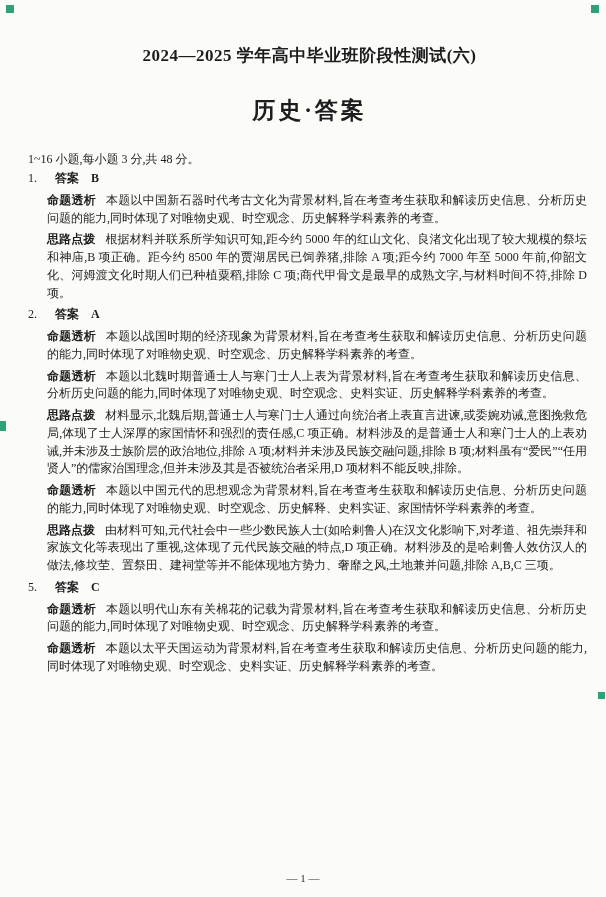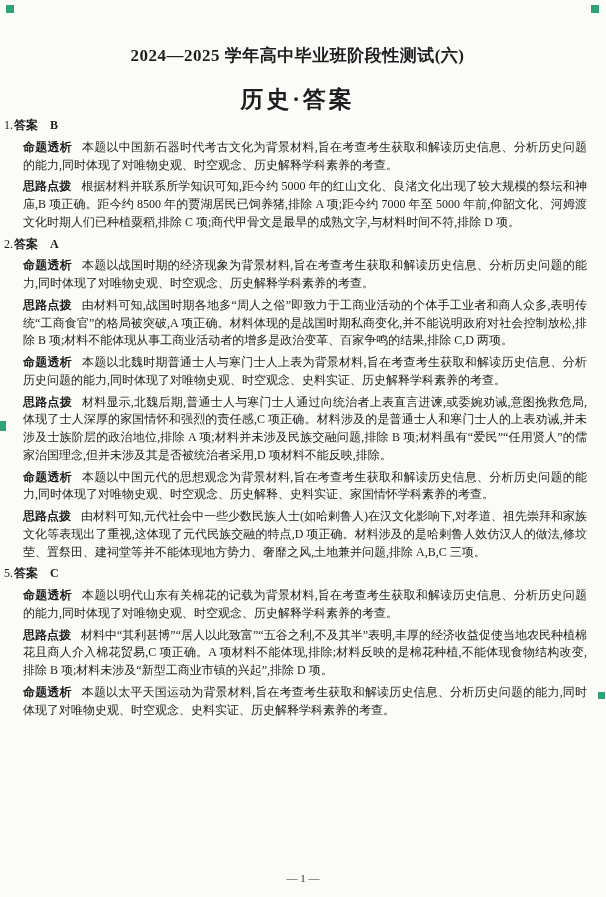--- a/index.html
+++ b/index.html
@@ -5,95 +5,94 @@
   html, body { margin: 0; padding: 0; }
   body {
     width: 606px;
     height: 897px;
     background: #fbfbf7;
     font-family: "Liberation Serif", "DejaVu Serif", serif;
     color: #1d1d1f;
     position: relative;
     overflow: hidden;
   }
-  .page { padding: 44px 15px 0 4px; }
+  .page { padding: 44px 15px 0 28px; }
   .doc-title {
     text-align: center;
     font-size: 17px;
     font-weight: 700;
     letter-spacing: 0.5px;
   }
   .doc-subtitle {
     text-align: center;
     font-size: 23px;
     font-weight: 700;
-    margin-top: 17px;
+    margin-top: 28px;
     letter-spacing: 3px;
   }
   .intro {
     font-size: 12px;
     margin-top: 24px;
     line-height: 1.5;
   }
   .questions { margin-top: 2px; }
   .question {
     font-size: 12px;
     line-height: 1.48;
     padding-left: 15px;
   }
   .q-answer-line { margin-left: -15px; }
   .q-num { font-weight: 400; }
   .q-label { font-weight: 700; }
-  .q-answer-line .q-label { margin-left: 1px; }
+  .q-answer-line .q-label { margin-left: 18px; }
   .q-answer { font-weight: 700; margin-left: 12px; }
   .q-para { margin: 4px; text-align: justify; }
   .q-para .q-label { margin-right: 10px; }
   .footer {
     position: absolute;
     left: 0; right: 0;
     bottom: 13px;
     text-align: center;
     font-size: 11px;
     color: #333;
   }
   .reg-mark { position: absolute; }
 </style>
 </head>
 <body>
 
 <div class="page">
   <div class="doc-title">2024—2025 学年高中毕业班阶段性测试(六)</div>
   <div class="doc-subtitle">历史·答案</div>
+  <div class="intro">1~16 小题,每小题 3 分,共 48 分。</div>
   <div class="questions">
   <div class="question">
     <div class="q-answer-line"><span class="q-num">1.</span><span class="q-label">答案</span><span class="q-answer">B</span></div>
     <p class="q-para"><span class="q-label">命题透析</span><span>本题以中国新石器时代考古文化为背景材料,旨在考查考生获取和解读历史信息、分析历史问题的能力,同时体现了对唯物史观、时空观念、历史解释学科素养的考查。</span></p>
     <p class="q-para"><span class="q-label">思路点拨</span><span>根据材料并联系所学知识可知,距今约 5000 年的红山文化、良渚文化出现了较大规模的祭坛和神庙,B 项正确。距今约 8500 年的贾湖居民已饲养猪,排除 A 项;距今约 7000 年至 5000 年前,仰韶文化、河姆渡文化时期人们已种植粟稻,排除 C 项;商代甲骨文是最早的成熟文字,与材料时间不符,排除 D 项。</span></p>
   </div>
 
   <div class="question">
     <div class="q-answer-line"><span class="q-num">2.</span><span class="q-label">答案</span><span class="q-answer">A</span></div>
     <p class="q-para"><span class="q-label">命题透析</span><span>本题以战国时期的经济现象为背景材料,旨在考查考生获取和解读历史信息、分析历史问题的能力,同时体现了对唯物史观、时空观念、历史解释学科素养的考查。</span></p>
-    <p class="q-para"><span class="q-label">思路点拨</span><span>由材料可知,战国时期各地多“周人之俗”即致力于工商业活动的个体手工业者和商人众多,表明传统“工商食官”的格局被突破,A 项正确。材料体现的是战国时期私商变化,并不能说明政府对社会控制放松,排除 B 项;材料不能体现从事工商业活动者的增多是政治变革、百家争鸣的结果,排除 C,D 两项。</span></p>
   </div>
 
   <div class="question">
     <p class="q-para"><span class="q-label">命题透析</span><span>本题以北魏时期普通士人与寒门士人上表为背景材料,旨在考查考生获取和解读历史信息、分析历史问题的能力,同时体现了对唯物史观、时空观念、史料实证、历史解释学科素养的考查。</span></p>
     <p class="q-para"><span class="q-label">思路点拨</span><span>材料显示,北魏后期,普通士人与寒门士人通过向统治者上表直言进谏,或委婉劝诫,意图挽救危局,体现了士人深厚的家国情怀和强烈的责任感,C 项正确。材料涉及的是普通士人和寒门士人的上表劝诫,并未涉及士族阶层的政治地位,排除 A 项;材料并未涉及民族交融问题,排除 B 项;材料虽有“爱民”“任用贤人”的儒家治国理念,但并未涉及其是否被统治者采用,D 项材料不能反映,排除。</span></p>
   </div>
 
   <div class="question">
     <p class="q-para"><span class="q-label">命题透析</span><span>本题以中国元代的思想观念为背景材料,旨在考查考生获取和解读历史信息、分析历史问题的能力,同时体现了对唯物史观、时空观念、历史解释、史料实证、家国情怀学科素养的考查。</span></p>
     <p class="q-para"><span class="q-label">思路点拨</span><span>由材料可知,元代社会中一些少数民族人士(如哈剌鲁人)在汉文化影响下,对孝道、祖先崇拜和家族文化等表现出了重视,这体现了元代民族交融的特点,D 项正确。材料涉及的是哈剌鲁人效仿汉人的做法,修坟茔、置祭田、建祠堂等并不能体现地方势力、奢靡之风,土地兼并问题,排除 A,B,C 三项。</span></p>
   </div>
 
   <div class="question">
     <div class="q-answer-line"><span class="q-num">5.</span><span class="q-label">答案</span><span class="q-answer">C</span></div>
     <p class="q-para"><span class="q-label">命题透析</span><span>本题以明代山东有关棉花的记载为背景材料,旨在考查考生获取和解读历史信息、分析历史问题的能力,同时体现了对唯物史观、时空观念、历史解释学科素养的考查。</span></p>
-    <p class="q-para"><span class="q-label">思路点拨</span><span>材料中“其利甚博”“居人以此致富”“五谷之利,不及其半”表明,丰厚的经济收益促使当地农民种植棉花且商人介入棉花贸易,C 项正确。A 项材料不能体现,排除;材料反映的是棉花种植,不能体现食物结构改变,排除 B 项;材料未涉及“新型工商业市镇的兴起”,排除 D 项。</span></p>
   </div>
 
   <div class="question">
     <p class="q-para"><span class="q-label">命题透析</span><span>本题以太平天国运动为背景材料,旨在考查考生获取和解读历史信息、分析历史问题的能力,同时体现了对唯物史观、时空观念、史料实证、历史解释学科素养的考查。</span></p>
 
   </div>
 </div>
 </div>
 
 <div class="footer">— 1 —</div>

